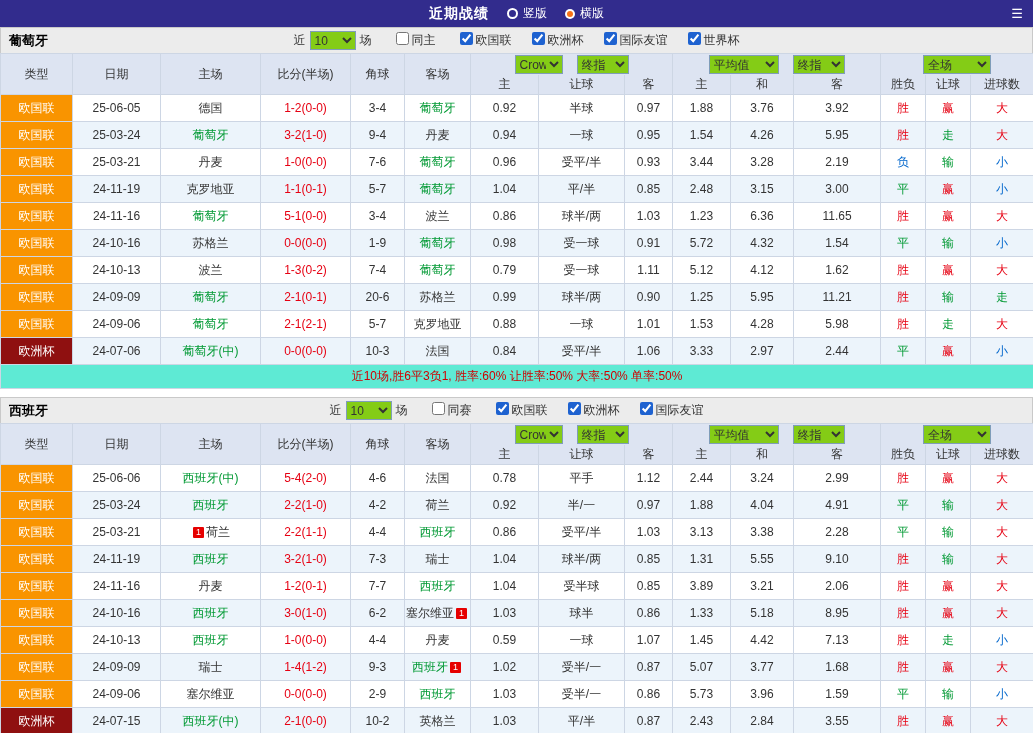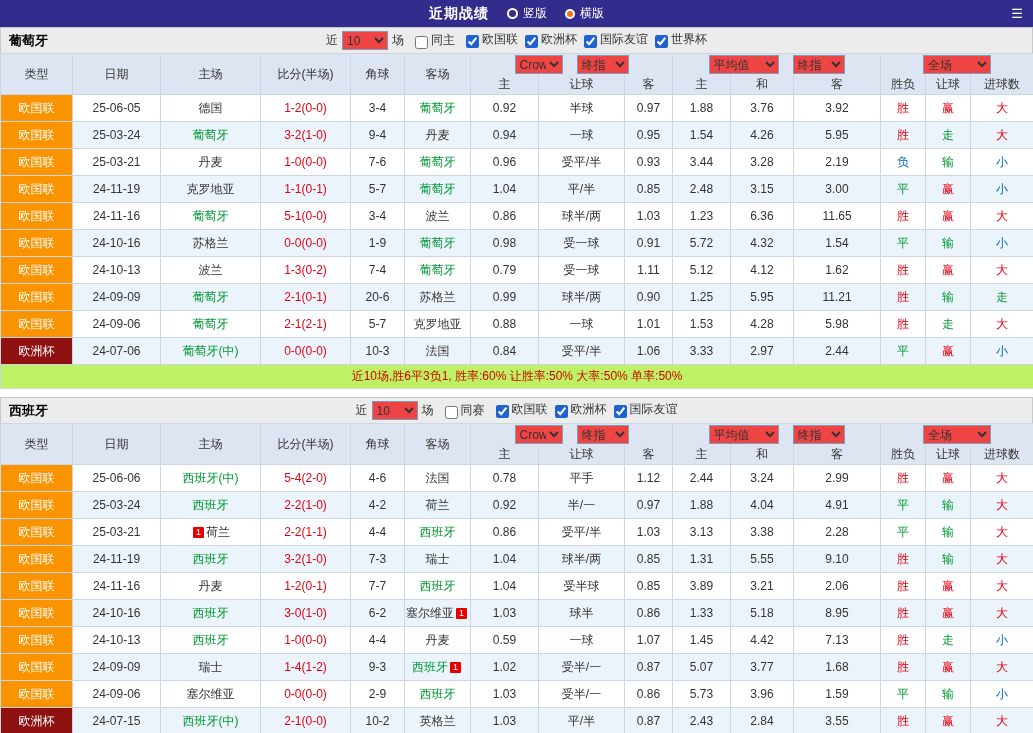--- a/index.html
+++ b/index.html
@@ -12,23 +12,23 @@
   .rdot{width:10px;height:10px;border-radius:50%;display:inline-block;position:relative}
   .rdot.unsel{border:2px solid #fff;background:transparent;width:7px;height:7px}
   .rdot.sel{background:#fff}
   .rdot.sel::after{content:"";position:absolute;left:2px;top:2px;width:6px;height:6px;border-radius:50%;background:#f97316}
   .menu-icon{position:absolute;right:10px;font-size:13px;cursor:pointer}
 
   
   .filter-row{height:25px;background:#ececec;border:1px solid #c9c9c9;border-bottom:none;position:relative;display:flex;align-items:center;justify-content:center}
   .team-name{position:absolute;left:8px;font-weight:bold;font-size:13px;color:#000}
   .filters{display:flex;align-items:center;gap:4px}
-  .chk{display:inline-flex;align-items:flex-end;margin-left:7px;cursor:pointer}
+  .chk{display:inline-flex;align-items:flex-start;margin-left:20px;cursor:pointer}
   .chk input{width:13px;height:13px;margin:0 3px 0 0;accent-color:#1e62d0}
-  select{font-size:12px;height:19px;border:1px solid #7f9db9;background:#ef4444;font-family:inherit;color:#333}
+  select{font-size:12px;height:19px;border:1px solid #7f9db9;background:#84cc16;font-family:inherit;color:#333}
   .sel-count{width:46px}
   .sel-src{width:48px}
   .sel-time{width:52px}
   .sel-avg{width:70px}
   .sel-scope{width:68px}
 
   
   table{border-collapse:collapse;table-layout:fixed;width:1033px}
   th,td{border:1px solid #cdd6e4;text-align:center;overflow:hidden;white-space:nowrap;padding:0}
   thead th{background:#dde4f2;font-weight:normal;color:#333}
@@ -41,21 +41,21 @@
   .lg{color:#fff}
   .lg-orange{background:#f99400}
   .lg-maroon{background:#8f1010}
   .score{color:#e60012}
   .team{cursor:pointer;color:#333}
   .team.focus{color:#009933}
   .c-red{color:#e60012}
   .c-green{color:#009933}
   .c-blue{color:#0066cc}
   .redcard{display:inline-block;background:#e60000;color:#fff;font-size:9px;line-height:11px;width:11px;height:11px;margin:0 2px;vertical-align:1px;border-radius:1px;text-align:center}
-  tfoot td{height:23px;color:#d00000;background:#bef264;font-size:12px}
+  tfoot td{height:23px;color:#d00000;background:#5eead4;font-size:12px}
   .gap{height:8px}
 </style>
 </head>
 <body>
 
 <div class="topbar">
   <span class="topbar-title">近期战绩</span>
   <label class="radio">
     <span class="rdot unsel"></span>
     <span>竖版</span>

